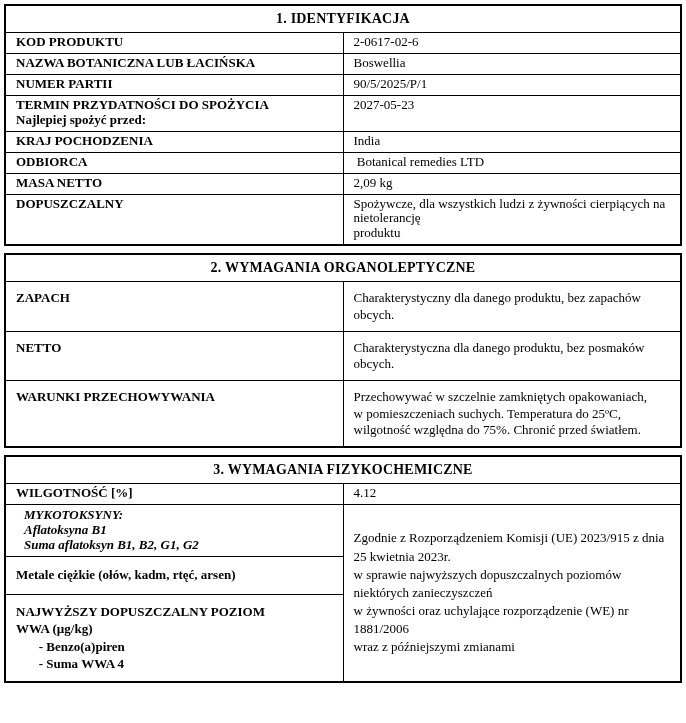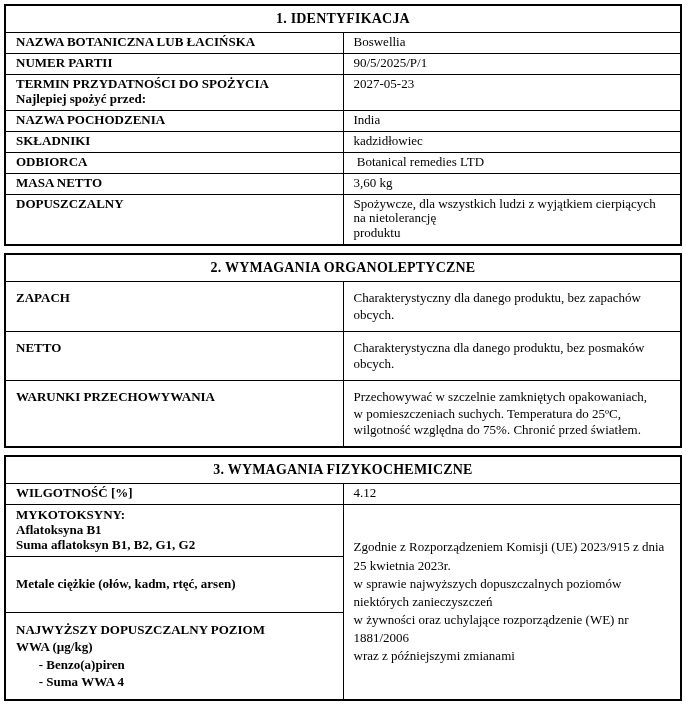--- a/index.html
+++ b/index.html
@@ -41,67 +41,67 @@
     padding: 2px 10px 3px 10px;
     overflow: hidden;
   }
   td.lbl { font-weight: bold; width: 261px; }
 
   
   .t2 td { padding: 8px 10px; line-height: 1.25; }
   .t2 td.lbl { width: 251px; }
 
   
-  .t3 td.myco   { padding: 3px 10px; }
-  .t3 td.metals { padding: 20px 10px; }
+  .t3 td.myco   { padding: 3px 18px; font-style: italic; }
+  .t3 td.metals { padding: 11px 10px; }
   .t3 td.pah    { padding: 8px 10px; line-height: 1.35; }
   .t3 td.reg    { vertical-align: middle; padding: 4px 10px; line-height: 1.4; }
 </style>
 </head>
 <body>
 
 <div class="page">
 
   <table class="tbl t1">
     <tbody>
       <tr>
         <th class="hdr" colspan="2">1. IDENTYFIKACJA</th>
+      </tr>
+      <tr>
+        <td class="lbl">KOD PRODUKTU</td>
+        <td class="val">2-0617-02-6</td>
       </tr>
       <tr>
         <td class="lbl">NAZWA BOTANICZNA LUB ŁACIŃSKA</td>
         <td class="val">Boswellia</td>
       </tr>
       <tr>
         <td class="lbl">NUMER PARTII</td>
         <td class="val">90/5/2025/P/1</td>
       </tr>
       <tr>
         <td class="lbl">TERMIN PRZYDATNOŚCI DO SPOŻYCIA
 Najlepiej spożyć przed:</td>
         <td class="val">2027-05-23</td>
       </tr>
       <tr>
-        <td class="lbl">NAZWA POCHODZENIA</td>
+        <td class="lbl">KRAJ POCHODZENIA</td>
         <td class="val">India</td>
-      </tr>
-      <tr>
-        <td class="lbl">SKŁADNIKI</td>
-        <td class="val">kadzidłowiec</td>
       </tr>
       <tr>
         <td class="lbl">ODBIORCA</td>
         <td class="val"> Botanical remedies LTD</td>
       </tr>
       <tr>
         <td class="lbl">MASA NETTO</td>
-        <td class="val">3,60 kg</td>
+        <td class="val">2,09 kg</td>
       </tr>
       <tr>
         <td class="lbl">DOPUSZCZALNY</td>
-        <td class="val">Spożywcze, dla wszystkich ludzi z wyjątkiem cierpiących na nietolerancję
+        <td class="val">Spożywcze, dla wszystkich ludzi z żywności cierpiących na nietolerancję
 produktu</td>
       </tr>
     </tbody>
   </table>
 
   <table class="tbl t2">
     <tbody>
       <tr>
         <th class="hdr" colspan="2">2. WYMAGANIA ORGANOLEPTYCZNE</th>
       </tr>

